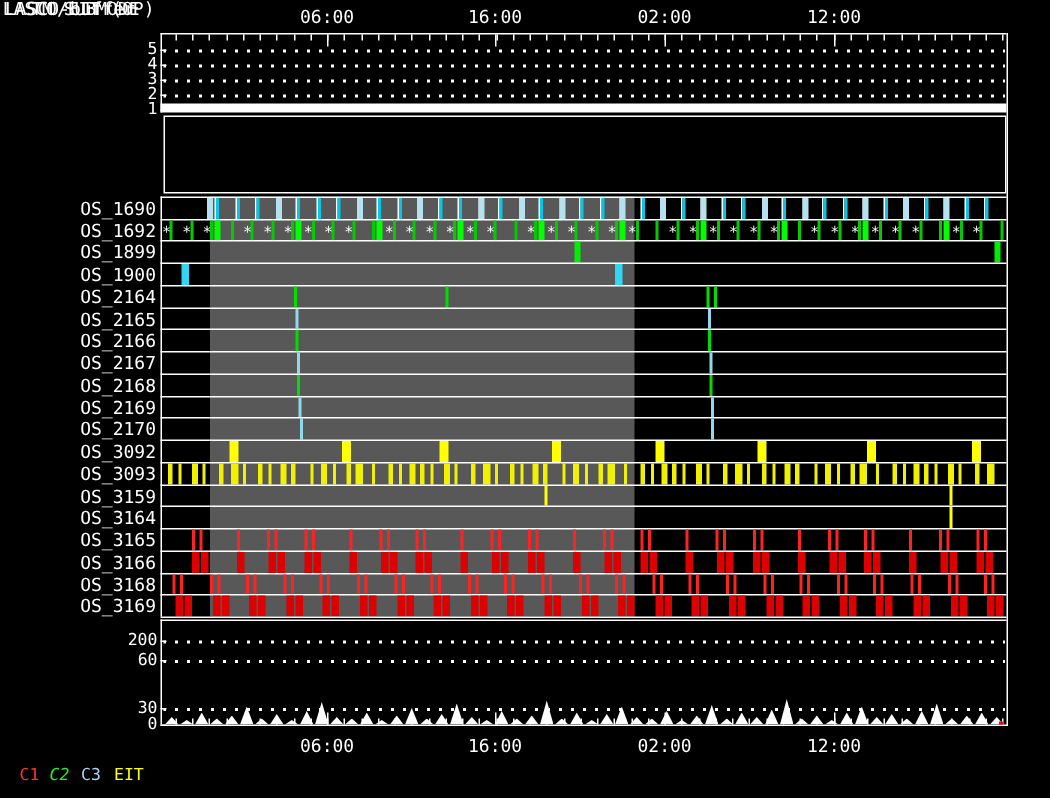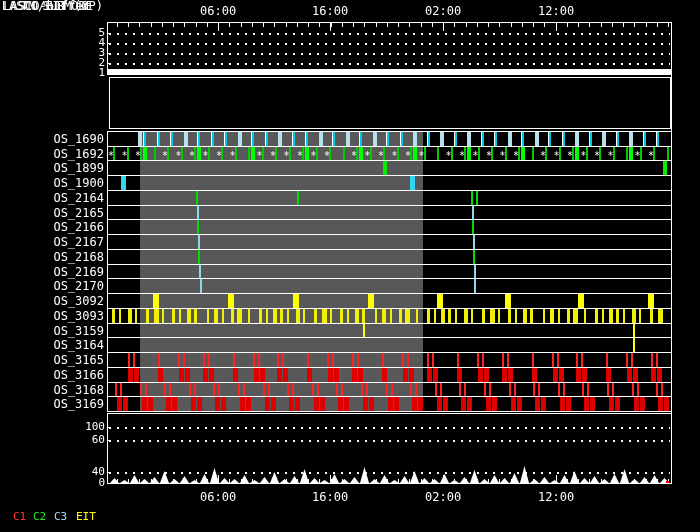--- a/index.html
+++ b/index.html
@@ -630,25 +630,25 @@
     <div class="mark" style="left: 615px; top: 397.263px; width: 5px; height: 13.7368px; background: rgb(221, 0, 0);"></div>
     <div class="mark" style="left: 633.6px; top: 397.263px; width: 5px; height: 13.7368px; background: rgb(221, 0, 0);"></div>
     <div class="mark" style="left: 639.6px; top: 397.263px; width: 5px; height: 13.7368px; background: rgb(221, 0, 0);"></div>
     <div class="mark" style="left: 658.2px; top: 397.263px; width: 5px; height: 13.7368px; background: rgb(221, 0, 0);"></div>
     <div class="mark" style="left: 664.2px; top: 397.263px; width: 5px; height: 13.7368px; background: rgb(221, 0, 0);"></div>
     <div class="tick" style="left: 107px; top: 411px; width: 564px; height: 1px;"></div>
     <div class="dots" style="left: 109px; top: 427px; width: 561px; height: 2px;"></div>
     <div class="dots" style="left: 109px; top: 440px; width: 561px; height: 2px;"></div>
     <div class="dots" style="left: 109px; top: 472px; width: 561px; height: 2px;"></div>
     <div class="tick" style="left: 107px; top: 427px; width: 4px; height: 1px;"></div>
-    <div class="lbl" style="left: 75px; top: 421px; width: 30px; height: 12px; text-align: right; font-size: 11px;">100</div>
+    <div class="lbl" style="left: 75px; top: 421px; width: 30px; height: 12px; text-align: right; font-size: 11px;">200</div>
     <div class="tick" style="left: 107px; top: 440px; width: 4px; height: 1px;"></div>
     <div class="lbl" style="left: 75px; top: 434px; width: 30px; height: 12px; text-align: right; font-size: 11px;">60</div>
     <div class="tick" style="left: 107px; top: 472px; width: 4px; height: 1px;"></div>
-    <div class="lbl" style="left: 75px; top: 466px; width: 30px; height: 12px; text-align: right; font-size: 11px;">40</div>
+    <div class="lbl" style="left: 75px; top: 466px; width: 30px; height: 12px; text-align: right; font-size: 11px;">30</div>
     <div class="tick" style="left: 107px; top: 483px; width: 4px; height: 1px;"></div>
     <div class="lbl" style="left: 75px; top: 477px; width: 30px; height: 12px; text-align: right; font-size: 11px;">0</div>
     <div class="spike" style="left: 110px; top: 478px; width: 9px; height: 5px;"></div>
     <div class="spike" style="left: 120px; top: 480px; width: 9px; height: 3px;"></div>
     <div class="spike" style="left: 130px; top: 475px; width: 9px; height: 8px;"></div>
     <div class="spike" style="left: 140px; top: 479px; width: 9px; height: 4px;"></div>
     <div class="spike" style="left: 150px; top: 477px; width: 9px; height: 6px;"></div>
     <div class="spike" style="left: 160px; top: 471px; width: 9px; height: 12px;"></div>
     <div class="spike" style="left: 170px; top: 479px; width: 9px; height: 4px;"></div>
     <div class="spike" style="left: 180px; top: 476px; width: 9px; height: 7px;"></div>
@@ -695,16 +695,16 @@
     <div class="spike" style="left: 590px; top: 476px; width: 9px; height: 7px;"></div>
     <div class="spike" style="left: 600px; top: 479px; width: 9px; height: 4px;"></div>
     <div class="spike" style="left: 610px; top: 474px; width: 9px; height: 9px;"></div>
     <div class="spike" style="left: 620px; top: 469px; width: 9px; height: 14px;"></div>
     <div class="spike" style="left: 630px; top: 479px; width: 9px; height: 4px;"></div>
     <div class="spike" style="left: 640px; top: 477px; width: 9px; height: 6px;"></div>
     <div class="spike" style="left: 650px; top: 475px; width: 9px; height: 8px;"></div>
     <div class="spike" style="left: 660px; top: 478px; width: 9px; height: 5px;"></div>
     <div class="mark" style="left: 666px; top: 481px; width: 3px; height: 2px; background: rgb(255, 0, 0);"></div>
     <div class="lbl" style="left: 13px; top: 511px; width: 24px; height: 12px; color: rgb(255, 51, 51); font-size: 11px;">C1</div>
-    <div class="lbl" style="left: 33px; top: 511px; width: 24px; height: 12px; color: rgb(34, 238, 34); font-size: 11px;">C2</div>
+    <div class="lbl" style="left: 33px; top: 511px; width: 24px; height: 12px; color: rgb(34, 238, 34); font-size: 11px; font-style: italic;">C2</div>
     <div class="lbl" style="left: 54px; top: 511px; width: 24px; height: 12px; color: rgb(168, 216, 240); font-size: 11px;">C3</div>
     <div class="lbl" style="left: 76px; top: 511px; width: 24px; height: 12px; color: rgb(255, 255, 0); font-size: 11px;">EIT</div>
   </div>
 
 </body></html>

